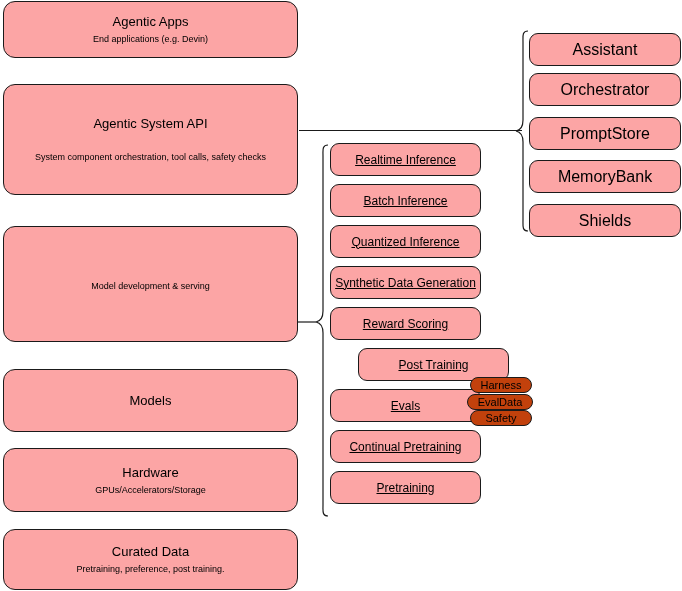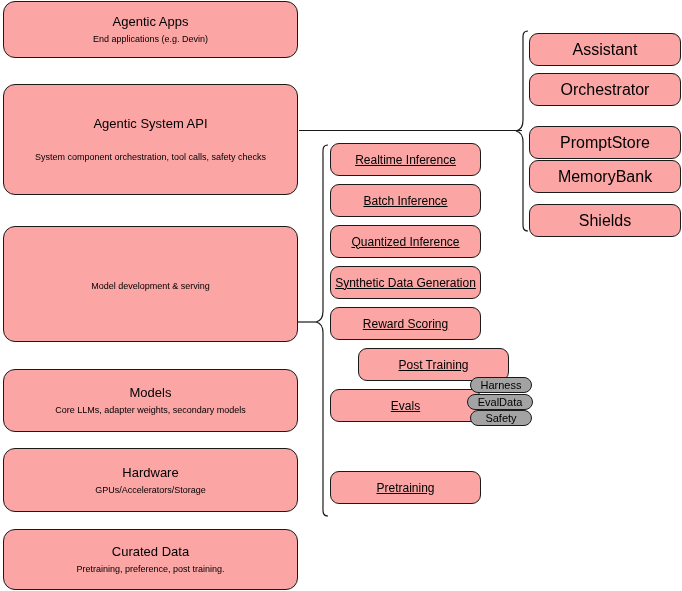--- a/index.html
+++ b/index.html
@@ -69,21 +69,21 @@
     border-radius: 9px;
   }
   .rgt .ttl { font-size: 16px; }
 
   
   .pill {
     position: absolute;
     box-sizing: border-box;
     border: 1px solid #1a1a1a;
     border-radius: 11px;
-    background: #a3a3a3;
+    background: #c2410c;
     height: 16px;
     display: flex;
     align-items: center;
     justify-content: center;
     font-size: 11px;
     line-height: 13px;
     white-space: nowrap;
     z-index: 5;
   }
 
@@ -140,21 +140,20 @@
     <div class="ttl">Agentic System API</div>
     <div class="sub">System component orchestration, tool calls, safety checks</div>
   </div>
 
   <div class="rbox layer" style="top:226px; height:116px;">
     <div class="sub">Model development &amp; serving</div>
   </div>
 
   <div class="rbox layer" style="top:369px; height:63px;">
     <div class="ttl">Models</div>
-    <div class="sub">Core LLMs, adapter weights, secondary models</div>
   </div>
 
   <div class="rbox layer" style="top:448px; height:64px;">
     <div class="ttl">Hardware</div>
     <div class="sub">GPUs/Accelerators/Storage</div>
   </div>
 
   <div class="rbox layer" style="top:529px; height:61px;">
     <div class="ttl">Curated Data</div>
     <div class="sub">Pretraining, preference, post training.</div>
@@ -174,41 +173,44 @@
   </div>
   <div class="rbox mid" style="top:307px;">
     <div class="ttl">Reward Scoring</div>
   </div>
   <div class="rbox mid" style="top:348px;margin-left:28px;">
     <div class="ttl">Post Training</div>
   </div>
   <div class="rbox mid" style="top:389px;">
     <div class="ttl">Evals</div>
   </div>
+  <div class="rbox mid" style="top:430px;">
+    <div class="ttl">Continual Pretraining</div>
+  </div>
   <div class="rbox mid" style="top:471px;">
     <div class="ttl">Pretraining</div>
   </div>
 
   <div class="pill" style="left:470px; top:377px; width:62px;">
     <span>Harness</span>
   </div>
   <div class="pill" style="left:467px; top:394px; width:66px;">
     <span>EvalData</span>
   </div>
   <div class="pill" style="left:470px; top:410px; width:62px;">
     <span>Safety</span>
   </div>
 
   <div class="rbox rgt" style="top:33px;">
     <div class="ttl">Assistant</div>
   </div>
   <div class="rbox rgt" style="top:73px;">
     <div class="ttl">Orchestrator</div>
   </div>
-  <div class="rbox rgt" style="top:126px;">
+  <div class="rbox rgt" style="top:117px;">
     <div class="ttl">PromptStore</div>
   </div>
   <div class="rbox rgt" style="top:160px;">
     <div class="ttl">MemoryBank</div>
   </div>
   <div class="rbox rgt" style="top:204px;">
     <div class="ttl">Shields</div>
   </div>
 
 </div>

